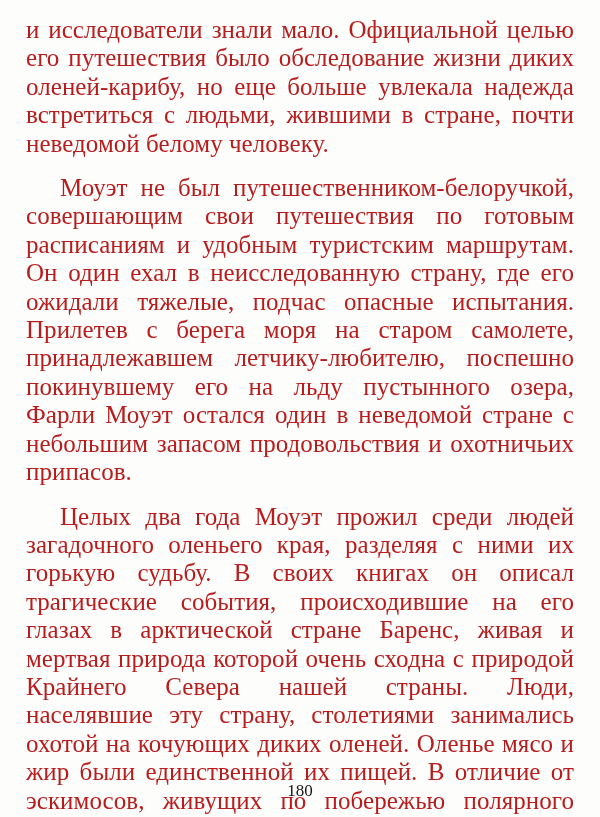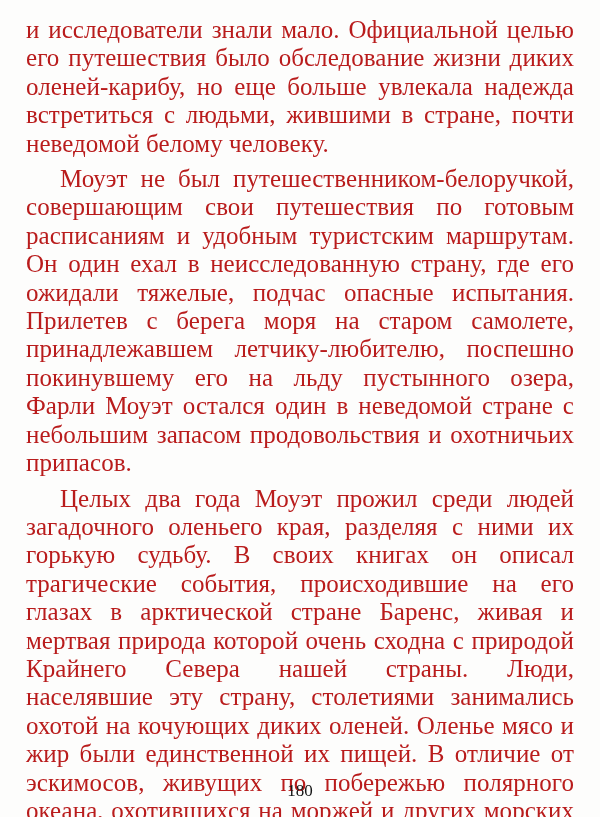--- a/index.html
+++ b/index.html
@@ -31,21 +31,21 @@
     color: #b91c1c;
   }
   .para {
     margin: 0;
     text-indent: 0;
   }
   .para.indent {
     text-indent: 34px;
   }
   .para + .para {
-    margin-top: 7px;
+    margin-top: 16px;
   }
   .page-number {
     position: absolute;
     left: 0;
     right: 0;
     bottom: 16px;
     text-align: center;
     font-size: 17px;
     color: #161616;
     font-family: "Liberation Serif", serif;

